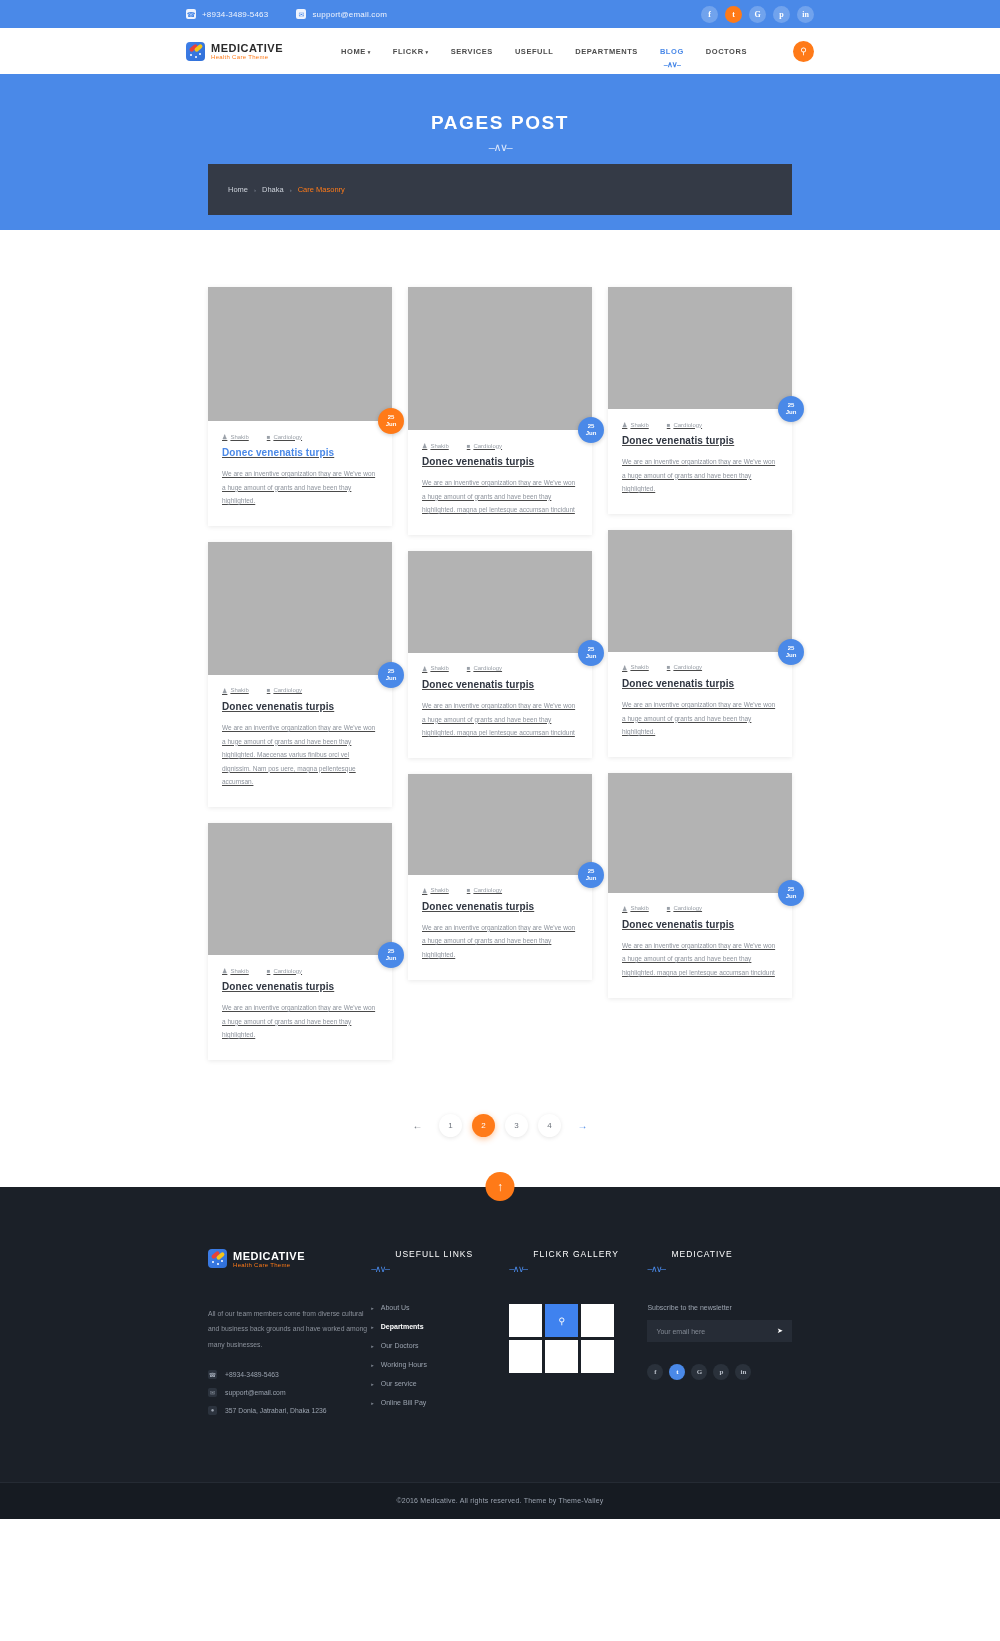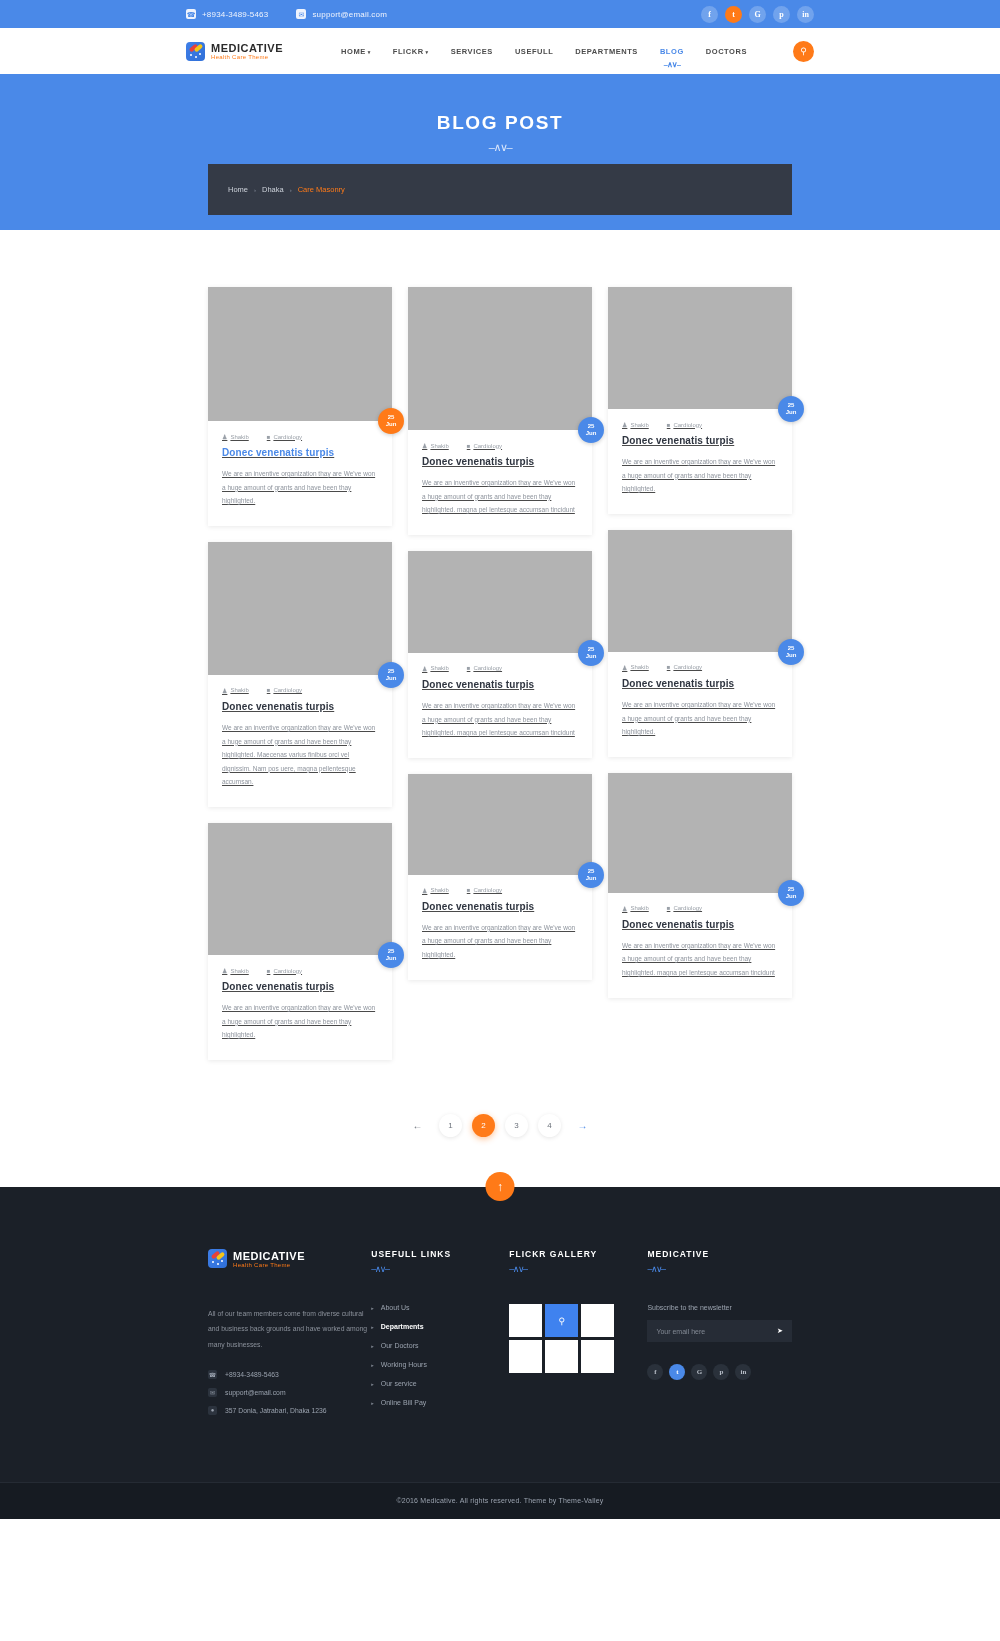--- a/index.html
+++ b/index.html
@@ -157,21 +157,21 @@
     position: absolute; top: -15px; left: 50%; transform: translateX(-50%);
     width: 29px; height: 29px; border-radius: 50%; background: #ff7a18;
     color: #fff; display: flex; align-items: center; justify-content: center;
     font-size: 12px;
   }
   .fcols { width: 584px; margin: 0 auto; display: flex; }
   .fcol1 { width: 175px; }
   .fcol2 { width: 148px; }
   .fcol3 { width: 148px; }
   .fcol4 { width: 155px; }
-  .fhead { font-size: 8.5px; color: #fff; font-weight: bold; letter-spacing: 1px; }
+  .fhead { font-size: 8.5px; color: #fff; font-weight: normal; letter-spacing: 1px; margin-left: 24px; }
   .fpulse { color: #4a89e8; font-size: 9px; letter-spacing: -1.5px; margin-top: 5px; display:block; }
   .flogo { display: flex; align-items: center; gap: 6px; }
   .flogo .lt1 { color: #fff; }
   .fabout { font-size: 6.8px; color: #8b919b; line-height: 2.25; margin-top: 38px; }
   .fcontact { margin-top: 18px; }
   .fcrow { display: flex; align-items: center; gap: 8px; margin-bottom: 9px; }
   .fcrow .ci {
     width: 9px; height: 9px; border-radius: 2px; background: #2c333e;
     color: #9aa2ae; font-size: 6px;
     display: flex; align-items: center; justify-content: center;
@@ -262,21 +262,21 @@
     <a class="nav-item active">
       <span>BLOG</span>
       <span class="nav-under">–∧∨–</span>
     </a>
     <a class="nav-item">DOCTORS</a>
     <a class="search-btn">⚲</a>
   </div>
 </div>
 
 <div class="hero">
-  <h1>BLOG POST</h1>
+  <h1>PAGES POST</h1>
   <span class="pulse">–∧∨–</span>
   <div class="crumbbar">
     <div class="crumb-inner">
       <div class="crumb">
         <a>Home</a>
         <span class="sep">›</span>
         <a>Dhaka</a>
         <span class="sep">›</span>
         <span class="cur">Care Masonry</span>
       </div>

